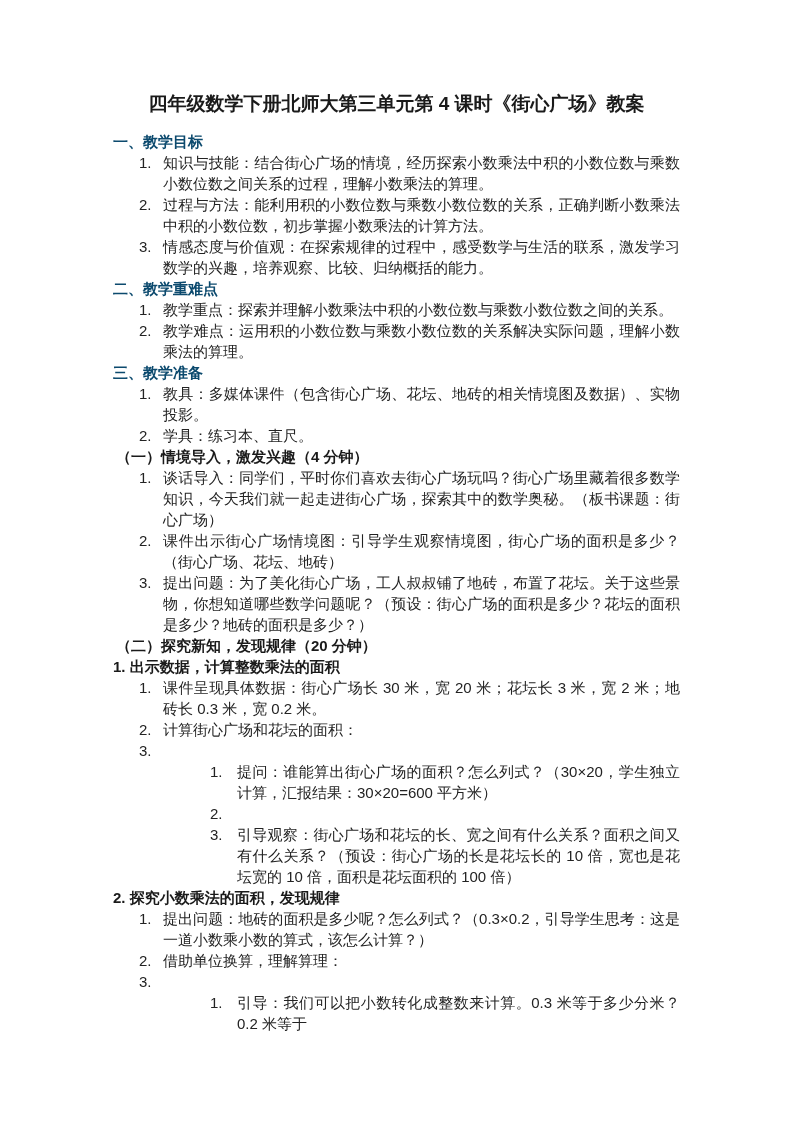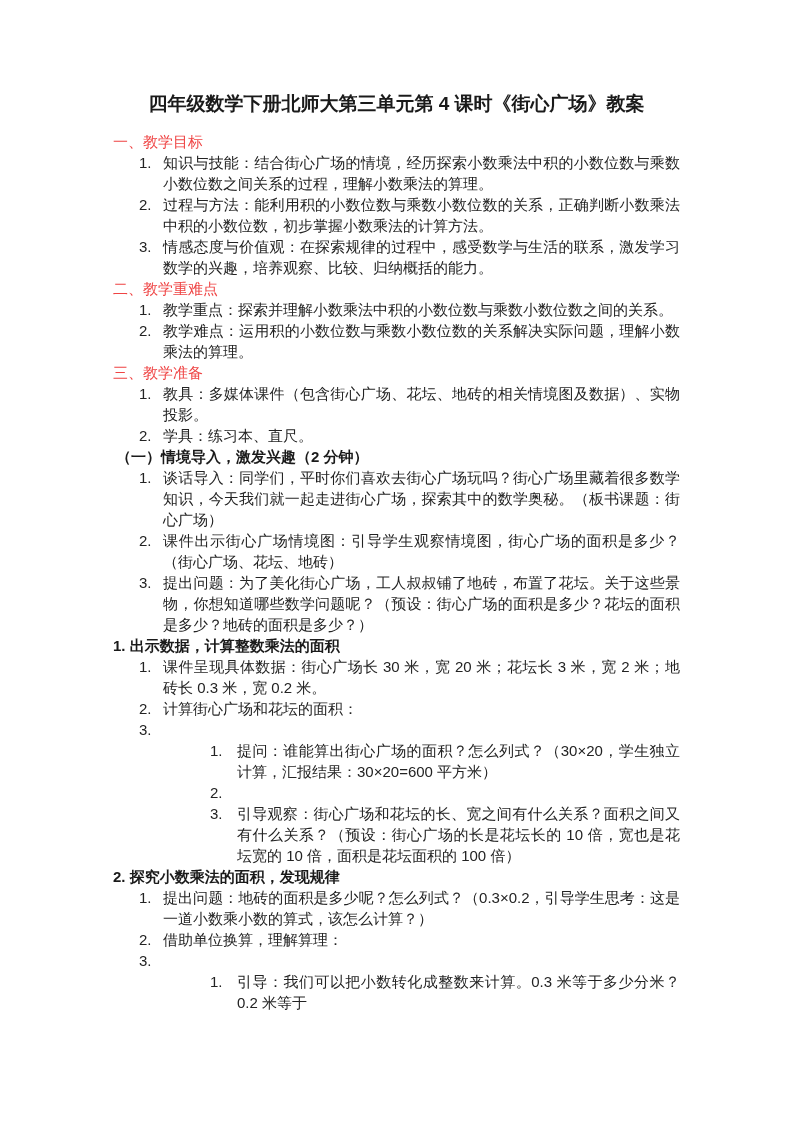--- a/index.html
+++ b/index.html
@@ -23,22 +23,22 @@
   }
   .doc-title {
     margin: 0 0 13px 0;
     font-size: 19px;
     line-height: 28px;
     font-weight: 700;
     text-align: center;
     color: #1a1a1a;
   }
   .sec-heading {
-    font-weight: 400;
-    color: #ef4444;
+    font-weight: 700;
+    color: #0c4a6e;
   }
   .part-heading {
     font-weight: 700;
     color: #1a1a1a;
     padding-left: 3px;
   }
   .block-heading {
     font-weight: 700;
     color: #1a1a1a;
   }
@@ -93,34 +93,35 @@
   <div class="li l1">
     <span class="num">1.</span>
     <div class="txt">教具：多媒体课件（包含街心广场、花坛、地砖的相关情境图及数据）、实物投影。</div>
   </div>
   <div class="li l1">
     <span class="num">2.</span>
     <div class="txt">学具：练习本、直尺。</div>
   </div>
 
 
-  <div class="part-heading">（一）情境导入，激发兴趣（2 分钟）</div>
+  <div class="part-heading">（一）情境导入，激发兴趣（4 分钟）</div>
   <div class="li l1">
     <span class="num">1.</span>
     <div class="txt">谈话导入：同学们，平时你们喜欢去街心广场玩吗？街心广场里藏着很多数学知识，今天我们就一起走进街心广场，探索其中的数学奥秘。（板书课题：街心广场）</div>
   </div>
   <div class="li l1">
     <span class="num">2.</span>
     <div class="txt">课件出示街心广场情境图：引导学生观察情境图，街心广场的面积是多少？（街心广场、花坛、地砖）</div>
   </div>
   <div class="li l1">
     <span class="num">3.</span>
     <div class="txt">提出问题：为了美化街心广场，工人叔叔铺了地砖，布置了花坛。关于这些景物，你想知道哪些数学问题呢？（预设：街心广场的面积是多少？花坛的面积是多少？地砖的面积是多少？）</div>
   </div>
 
+  <div class="part-heading">（二）探究新知，发现规律（20 分钟）</div>
 
   <div class="block-heading">1. 出示数据，计算整数乘法的面积</div>
   <div class="li l1">
     <span class="num">1.</span>
     <div class="txt">课件呈现具体数据：街心广场长 30 米，宽 20 米；花坛长 3 米，宽 2 米；地砖长 0.3 米，宽 0.2 米。</div>
   </div>
   <div class="li l1">
     <span class="num">2.</span>
     <div class="txt">计算街心广场和花坛的面积：</div>
   </div>

